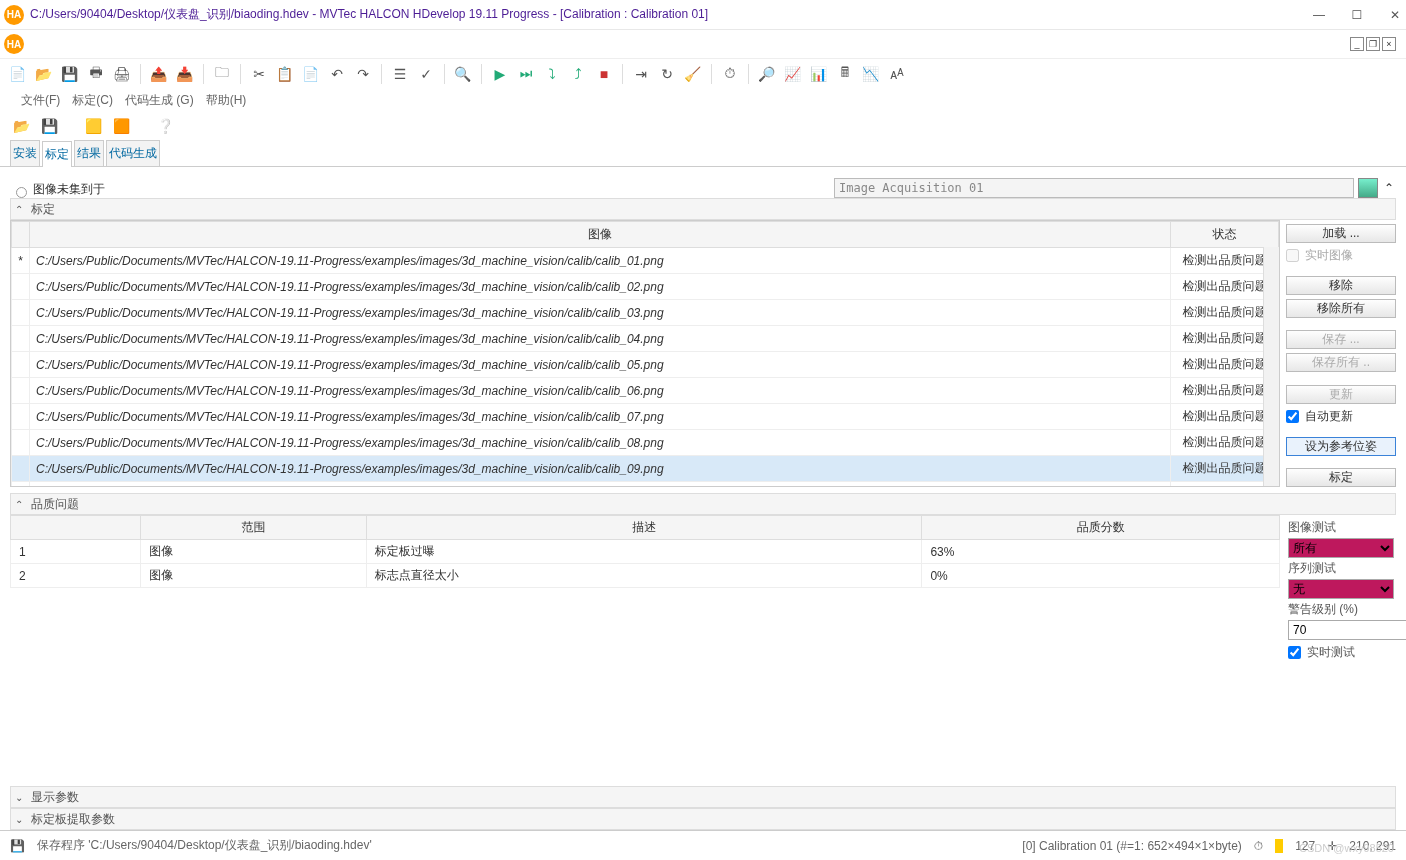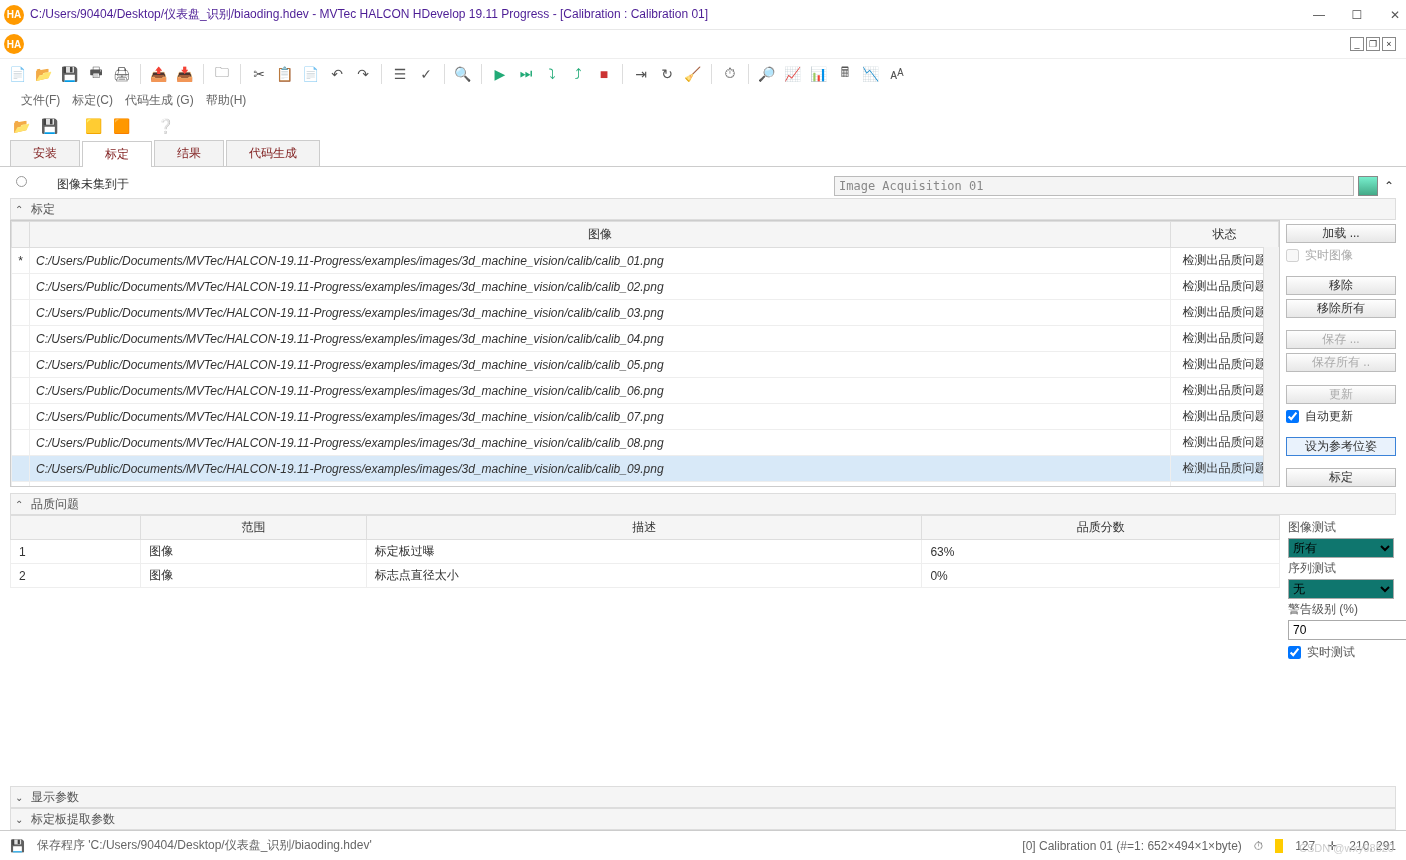--- a/index.html
+++ b/index.html
@@ -13,24 +13,24 @@
 .menubar .app-icon { width:20px; height:20px; background:#ff9a00; border-radius:50%; color:#fff; font-size:10px; font-weight:bold; display:flex; align-items:center; justify-content:center; margin-right:4px;}
 .menu-item { padding:2px 6px; color:#666; cursor:default; }
 .mdi-btns { margin-left:auto; display:flex; gap:2px; padding-right:6px;}
 .mdi-btn { width:14px; height:14px; border:1px solid #888; font-size:9px; text-align:center; line-height:12px;}
 .toolbar { height:30px; display:flex; align-items:center; gap:2px; padding:2px 6px; border-top:1px solid #eee; }
 .tbtn { width:24px; height:24px; display:flex; align-items:center; justify-content:center; font-size:14px; color:#555; border-radius:2px;}
 .tsep { width:1px; height:20px; background:#ddd; margin:0 4px; }
 .submenubar { height:24px; display:flex; align-items:center; gap:4px; padding:0 15px; color:#666;}
 .subtoolbar { height:28px; display:flex; align-items:center; gap:4px; padding:2px 10px;}
 .tabbar { display:flex; padding:0 10px; border-bottom:1px solid #ccc; }
-.tab { padding:4px 22px; border:1px solid #ccc; border-bottom:none; margin-right:2px; background:#f3f3f3; color:#7f1d1d; cursor:default;}
+.tab { padding:4px 2px; border:1px solid #ccc; border-bottom:none; margin-right:2px; background:#f3f3f3; color:#0369a1; cursor:default;}
 .tab.active { background:#fff; position:relative; top:1px; }
 .content { position:absolute; top:176px; bottom:30px; left:10px; right:10px; display:flex; flex-direction:column; }
-.row-line { display:flex; align-items:flex-start; height:22px;gap:24px; }
+.row-line { display:flex; align-items:flex-end; height:22px; }
 .radio-stub { width:11px; height:11px; border:1px solid #999; border-radius:50%; margin:0 6px;}
 .imgacq { margin-left:auto; display:flex; align-items:center; gap:4px;}
 .imgacq input { width:520px; height:20px; border:1px solid #bbb; background:#f4f4f4; color:#888; font-family:monospace; padding:0 4px;}
 .ic-btn { width:20px; height:20px; background:linear-gradient(#7ec,#4a8); border:1px solid #888; }
 .collapse-hdr { height:22px; background:#f5f5f5; border:1px solid #ddd; display:flex; align-items:center; gap:6px; padding:0 4px; color:#555;}
 .caret { width:10px; font-size:10px;}
 .main-split { flex:1; display:flex; gap:6px; min-height:0;}
 .left-pane { flex:1; display:flex; flex-direction:column; min-width:0;}
 .right-pane { width:110px; display:flex; flex-direction:column; gap:4px; padding-top:4px;}
 .btn { height:24px; border:1px solid #bbb; background:linear-gradient(#fefefe,#e7e7e7); color:#333; display:flex; align-items:center; justify-content:center; cursor:default;}
@@ -43,21 +43,21 @@
 th { background:#f5f5f5; border:1px solid #ddd; padding:4px; font-weight:normal; color:#333; text-align:center;}
 td { border:1px solid #eee; padding:4px 6px; font-style:italic; color:#333;}
 tbody tr.sel { background:#d8e9f8 !important; }
 .starcol { width:18px; text-align:center; font-style:normal;}
 .statcol { width:108px; text-align:center; font-style:normal;}
 .scrollstub { position:absolute; right:0; top:26px; bottom:0; width:16px; background:#f2f2f2; border-left:1px solid #ddd;}
 .qualgrid { border:1px solid #ccc; }
 .qualgrid td, .qualgrid th { font-style:normal; padding:3px 8px;}
 .opts-panel { width:110px; display:flex; flex-direction:column; gap:2px; padding:4px 2px;}
 .opts-panel label { color:#555;}
-.sel { width:100%; height:20px; border:1px solid #aaa; background:#0f766e;}
+.sel { width:100%; height:20px; border:1px solid #aaa; background:#be185d;}
 .spin { display:flex; }
 .spin input { flex:1; height:20px; border:1px solid #aaa; padding:0 4px;}
 .statusbar { position:fixed; bottom:0; left:0; right:0; height:30px; border-top:1px solid #ccc; display:flex; align-items:center; padding:0 10px; gap:12px; font-family:monospace; color:#666; background:#fff;}
 .statusbar .sseg { white-space:nowrap; }
 .statusbar .spacer { flex:1; }
 .watermark { position:fixed; right:12px; bottom:6px; color:#ccc; font-size:11px; pointer-events:none;}
 </style>
 </head>
 <body>
 

